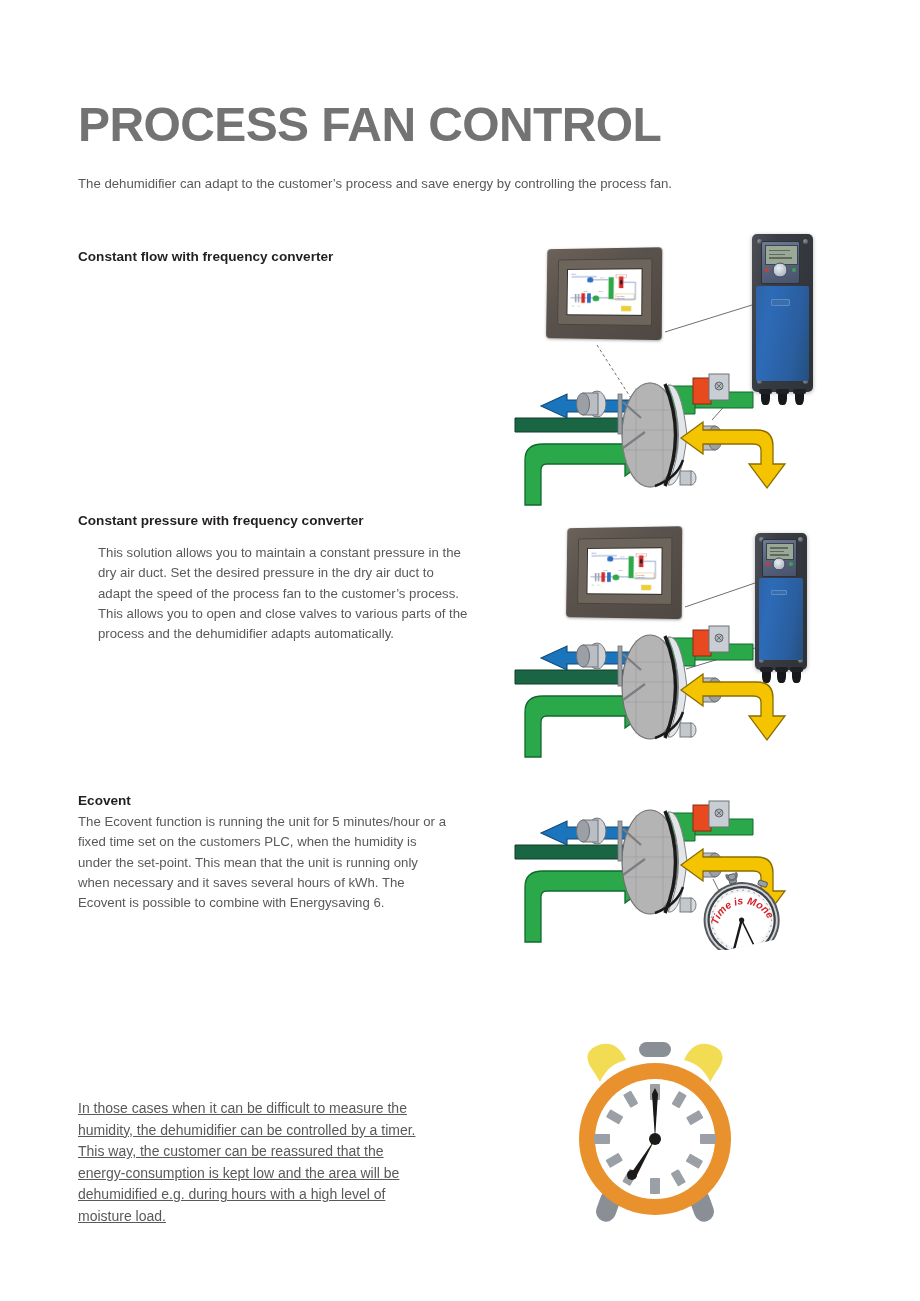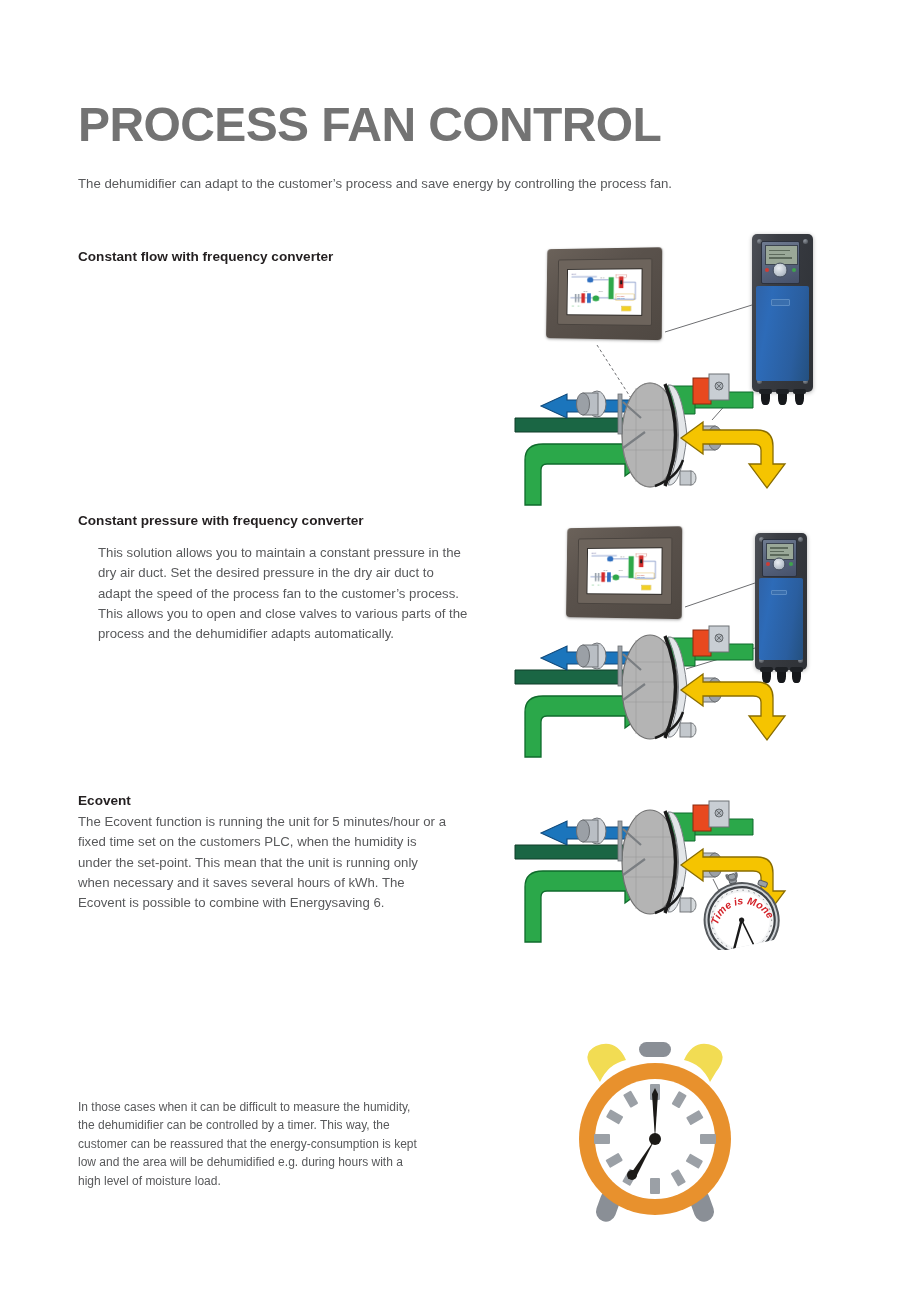--- a/index.html
+++ b/index.html
@@ -67,23 +67,24 @@
     font-weight: normal;
     color: #231f20;
     letter-spacing: 0.1px;
     line-height: 1;
   }
   .timer-body {
     position: absolute;
     left: 78px;
     top: 1098px;
     width: 350px;
-    font-size: 12px;
+    font-size: 14px;
     color: #58595b;
     line-height: 1.54;
+    text-decoration: underline;
   }
 
   .caption {
     position: absolute;
     left: 533px;
     top: 952px;
     width: 330px;
     font-size: 11.6px;
     color: #231f20;
     line-height: 1.42;

